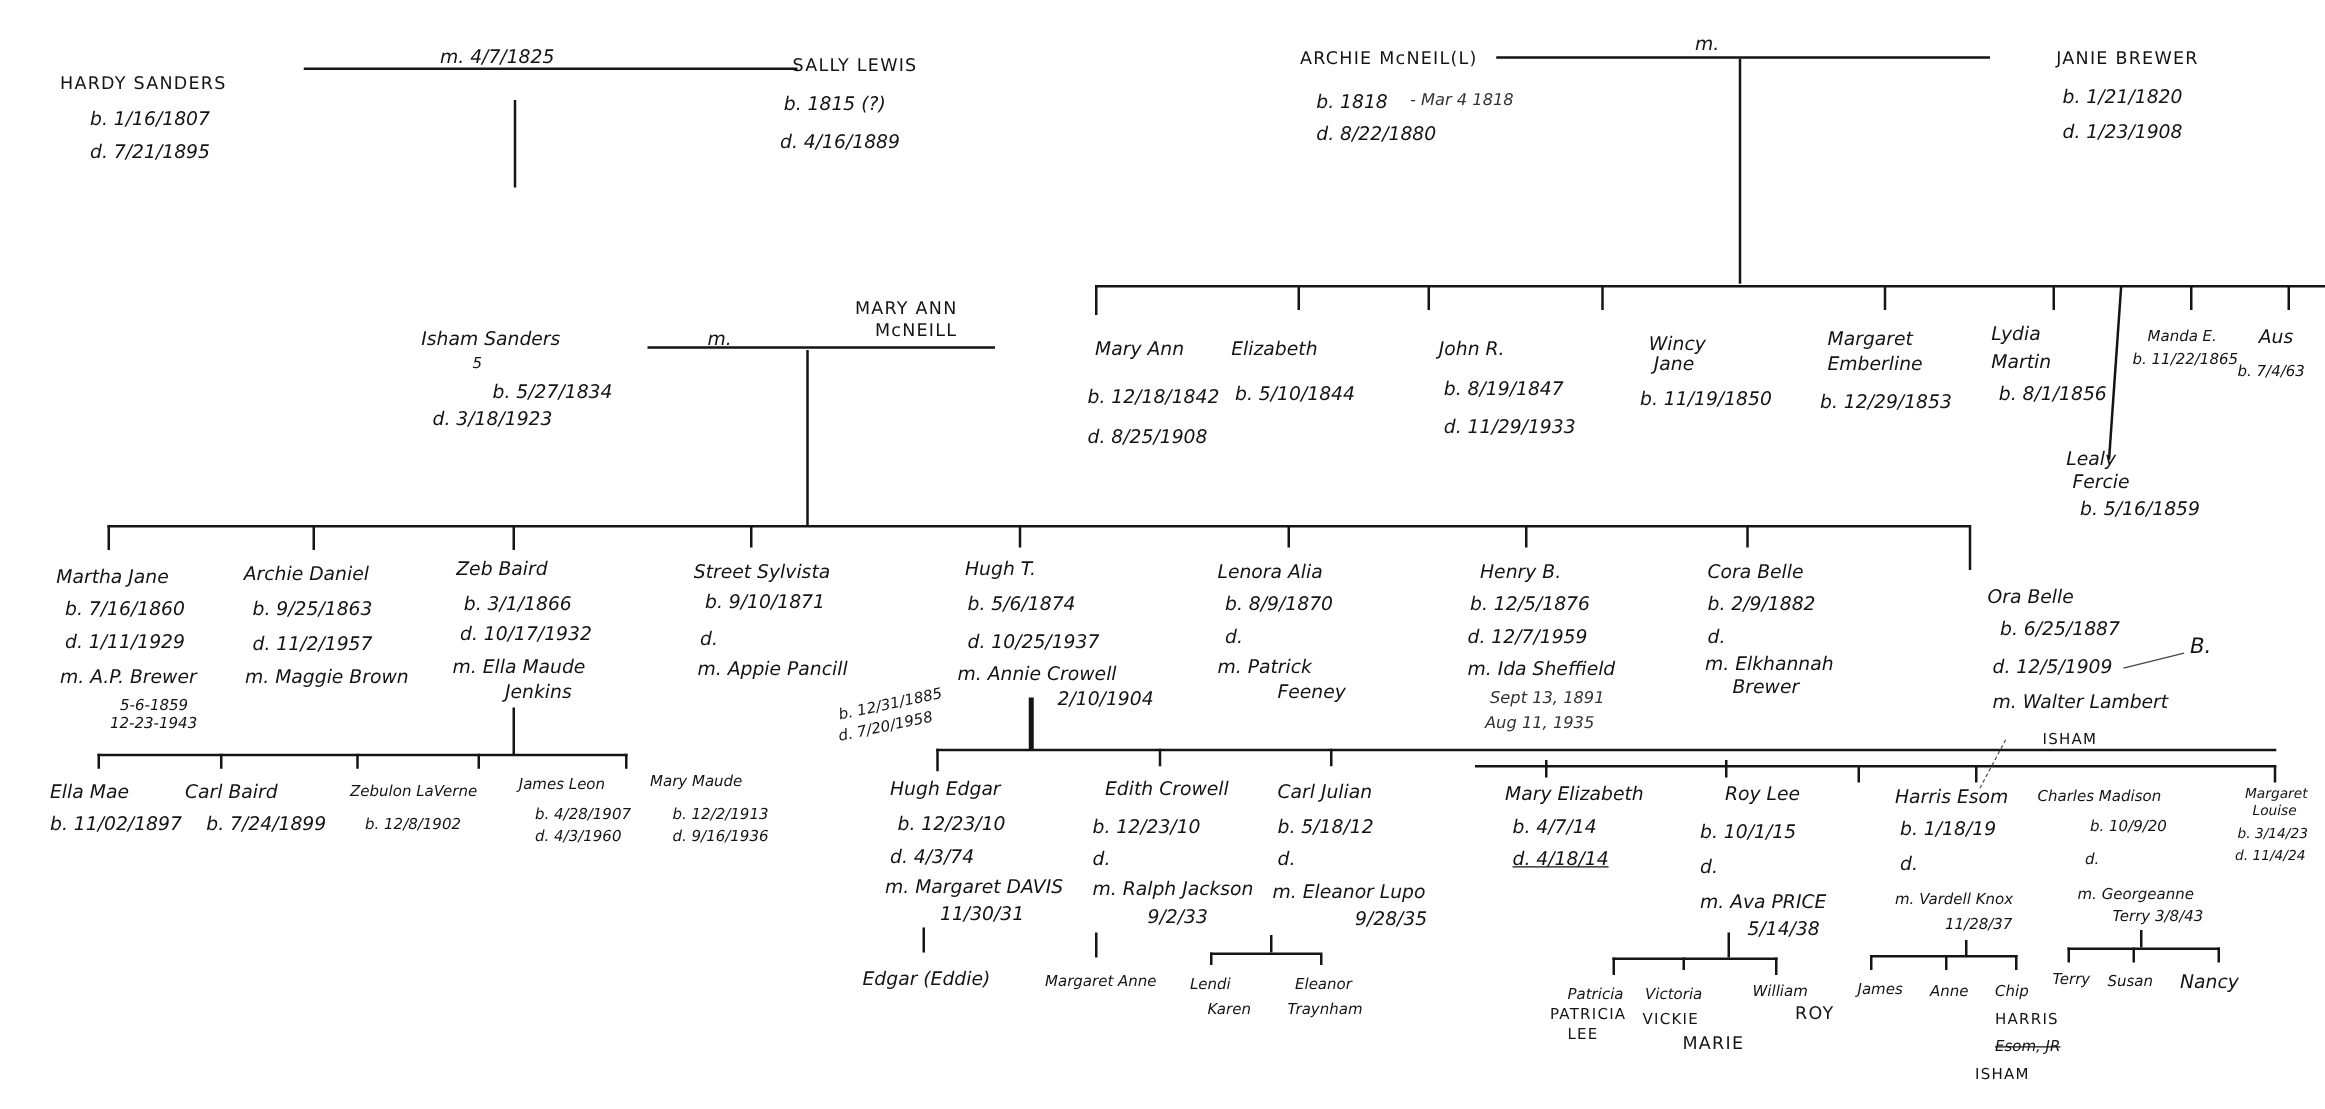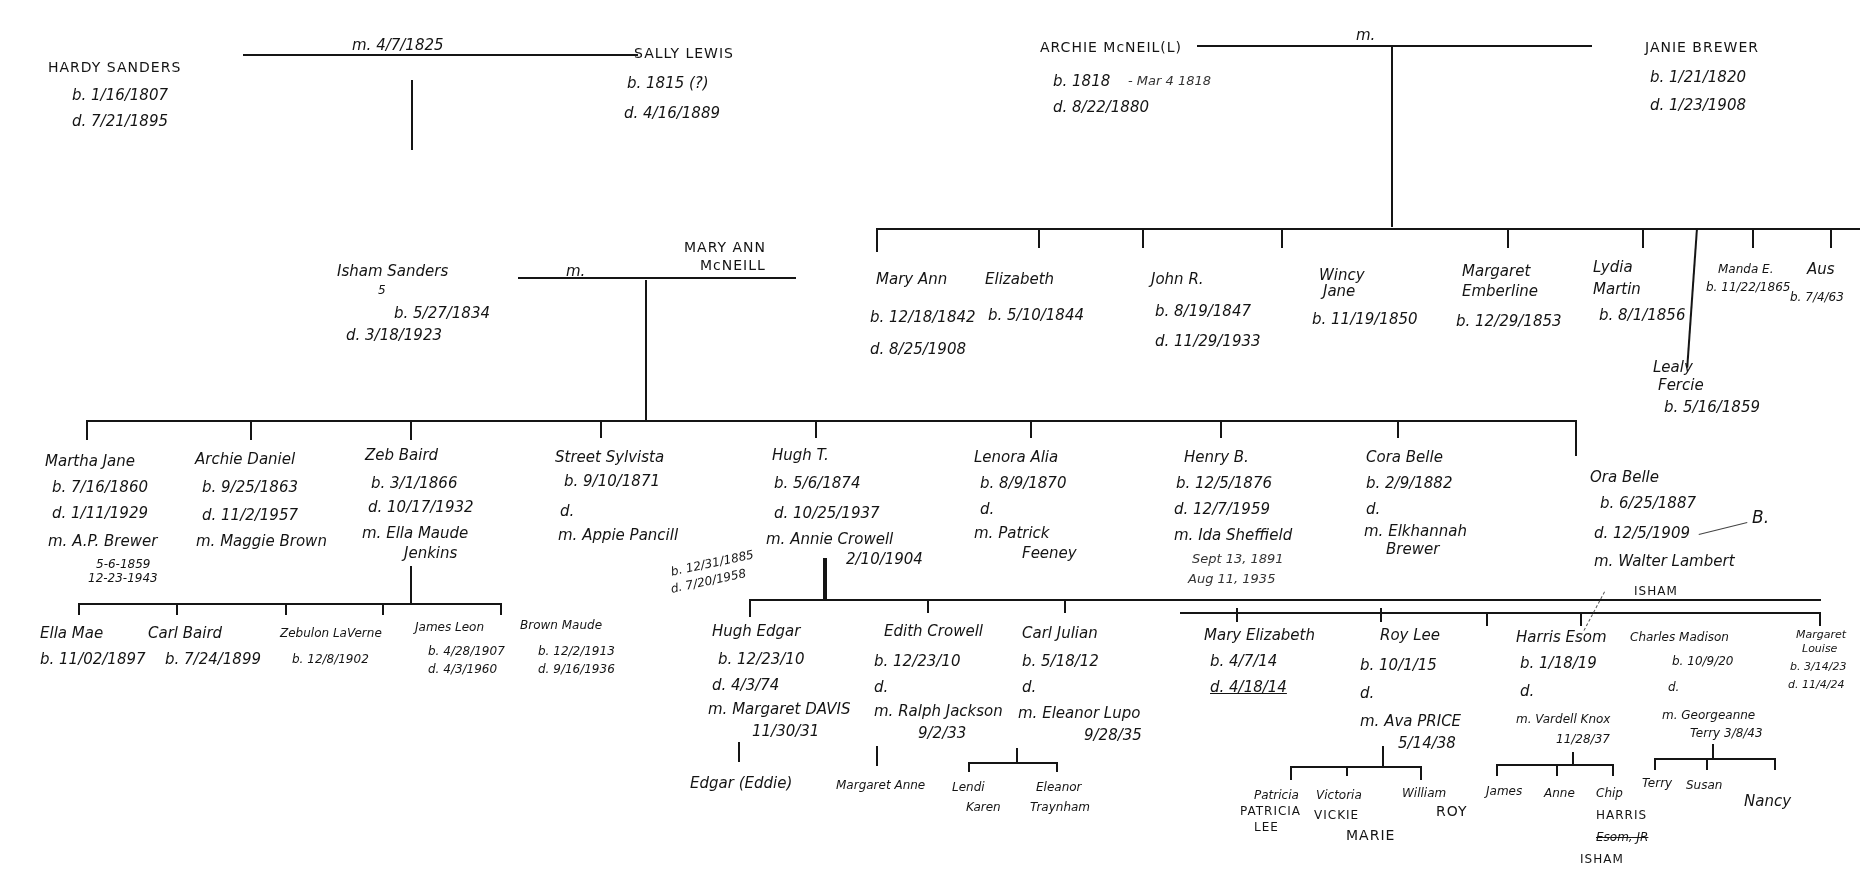--- a/index.html
+++ b/index.html
@@ -213,21 +213,21 @@
 <div>
   <span class="t sm" style="left:280px;top:626px;">Zebulon LaVerne</span>
   <span class="t sm" style="left:292px;top:652px;">b. 12/8/1902</span>
 </div>
 <div>
   <span class="t sm" style="left:415px;top:620px;">James Leon</span>
   <span class="t sm" style="left:428px;top:644px;">b. 4/28/1907</span>
   <span class="t sm" style="left:428px;top:662px;">d. 4/3/1960</span>
 </div>
 <div>
-  <span class="t sm" style="left:520px;top:618px;">Brown Maude</span>
+  <span class="t sm" style="left:520px;top:618px;">Mary Maude</span>
   <span class="t sm" style="left:538px;top:644px;">b. 12/2/1913</span>
   <span class="t sm" style="left:538px;top:662px;">d. 9/16/1936</span>
 </div>
 
 <div class="v" style="left:823px;top:558px;width:4px;height:42px;"></div>
 <div class="h" style="left:749px;top:599px;width:1072px;"></div>
 <div class="v" style="left:749px;top:599px;height:18px;"></div>
 <div class="v" style="left:927px;top:599px;height:14px;"></div>
 <div class="v" style="left:1064px;top:599px;height:14px;"></div>
 <div class="v" style="left:1236px;top:608px;height:14px;"></div>
@@ -346,13 +346,13 @@
   <span class="t caps sm" style="left:1580px;top:852px;">ISHAM</span>
 </div>
 
 <div class="v" style="left:1712px;top:744px;height:14px;"></div>
 <div class="h" style="left:1654px;top:758px;width:122px;"></div>
 <div class="v" style="left:1654px;top:758px;height:12px;"></div>
 <div class="v" style="left:1706px;top:758px;height:12px;"></div>
 <div class="v" style="left:1774px;top:758px;height:12px;"></div>
 <span class="t sm" style="left:1642px;top:776px;">Terry</span>
 <span class="t sm" style="left:1686px;top:778px;">Susan</span>
-<span class="t" style="left:1744px;top:776px;margin-top:16px;">Nancy</span>
+<span class="t" style="left:1744px;top:776px;">Nancy</span>
 
 </body></html>

